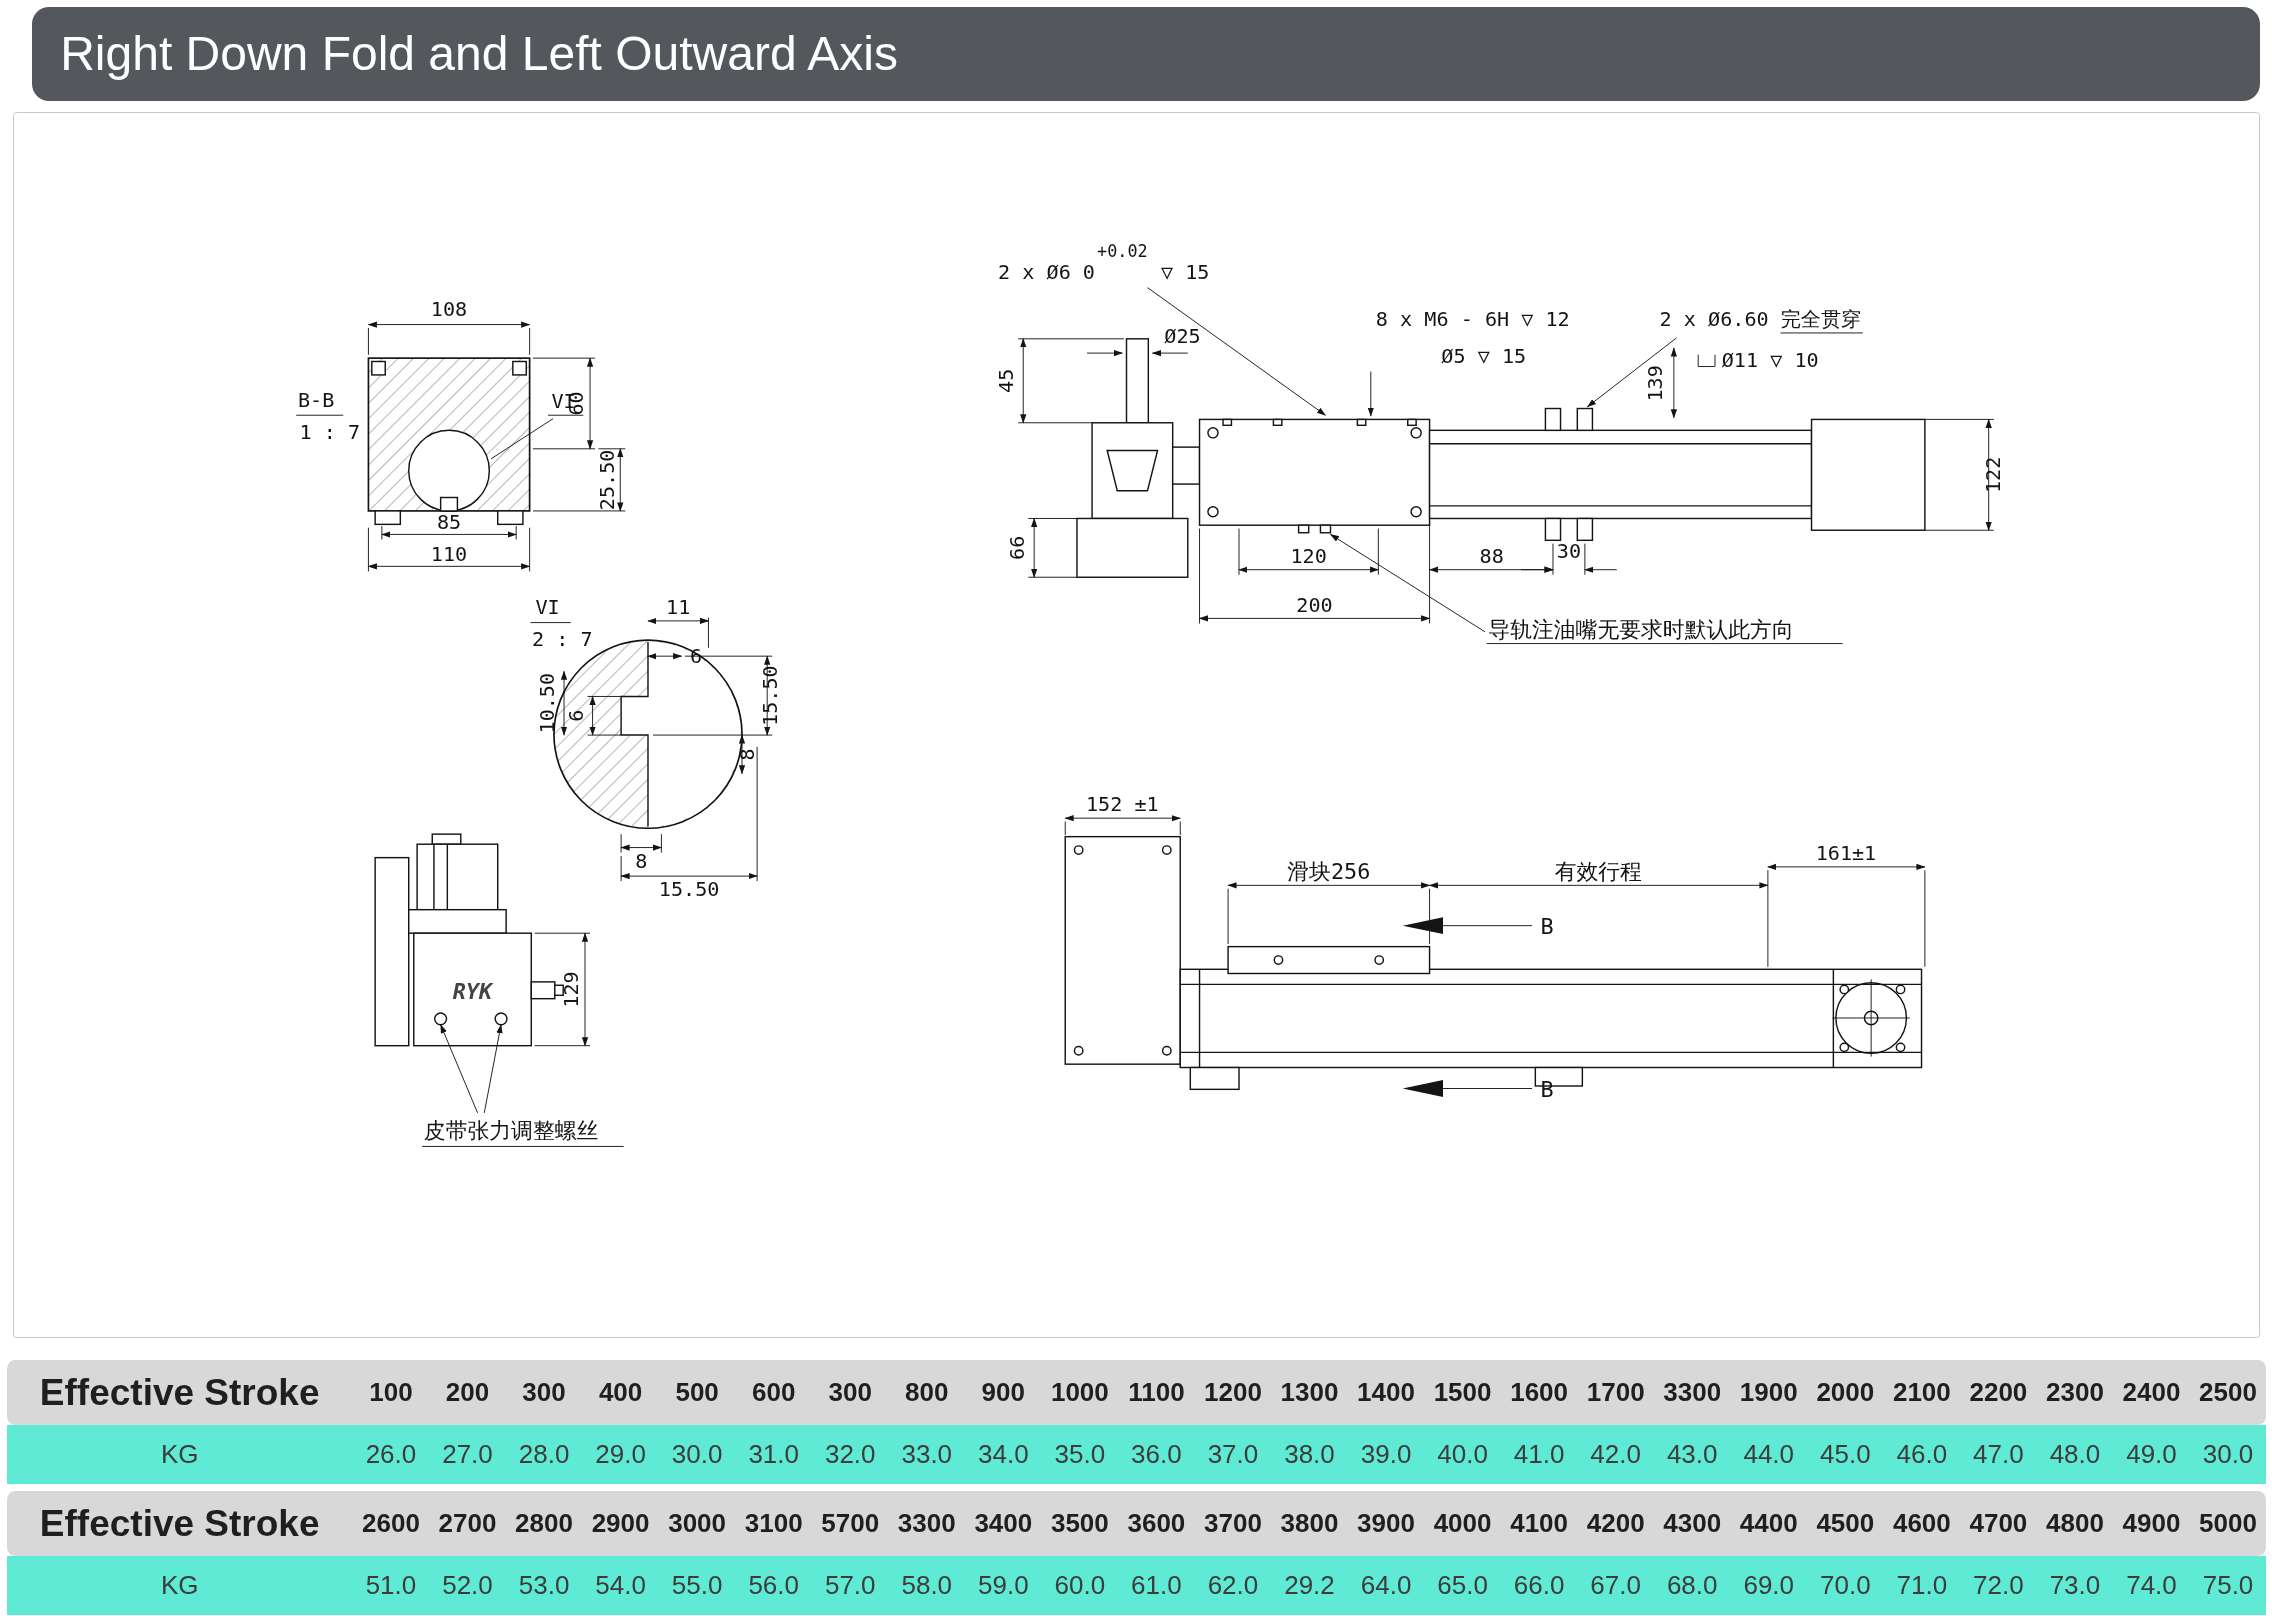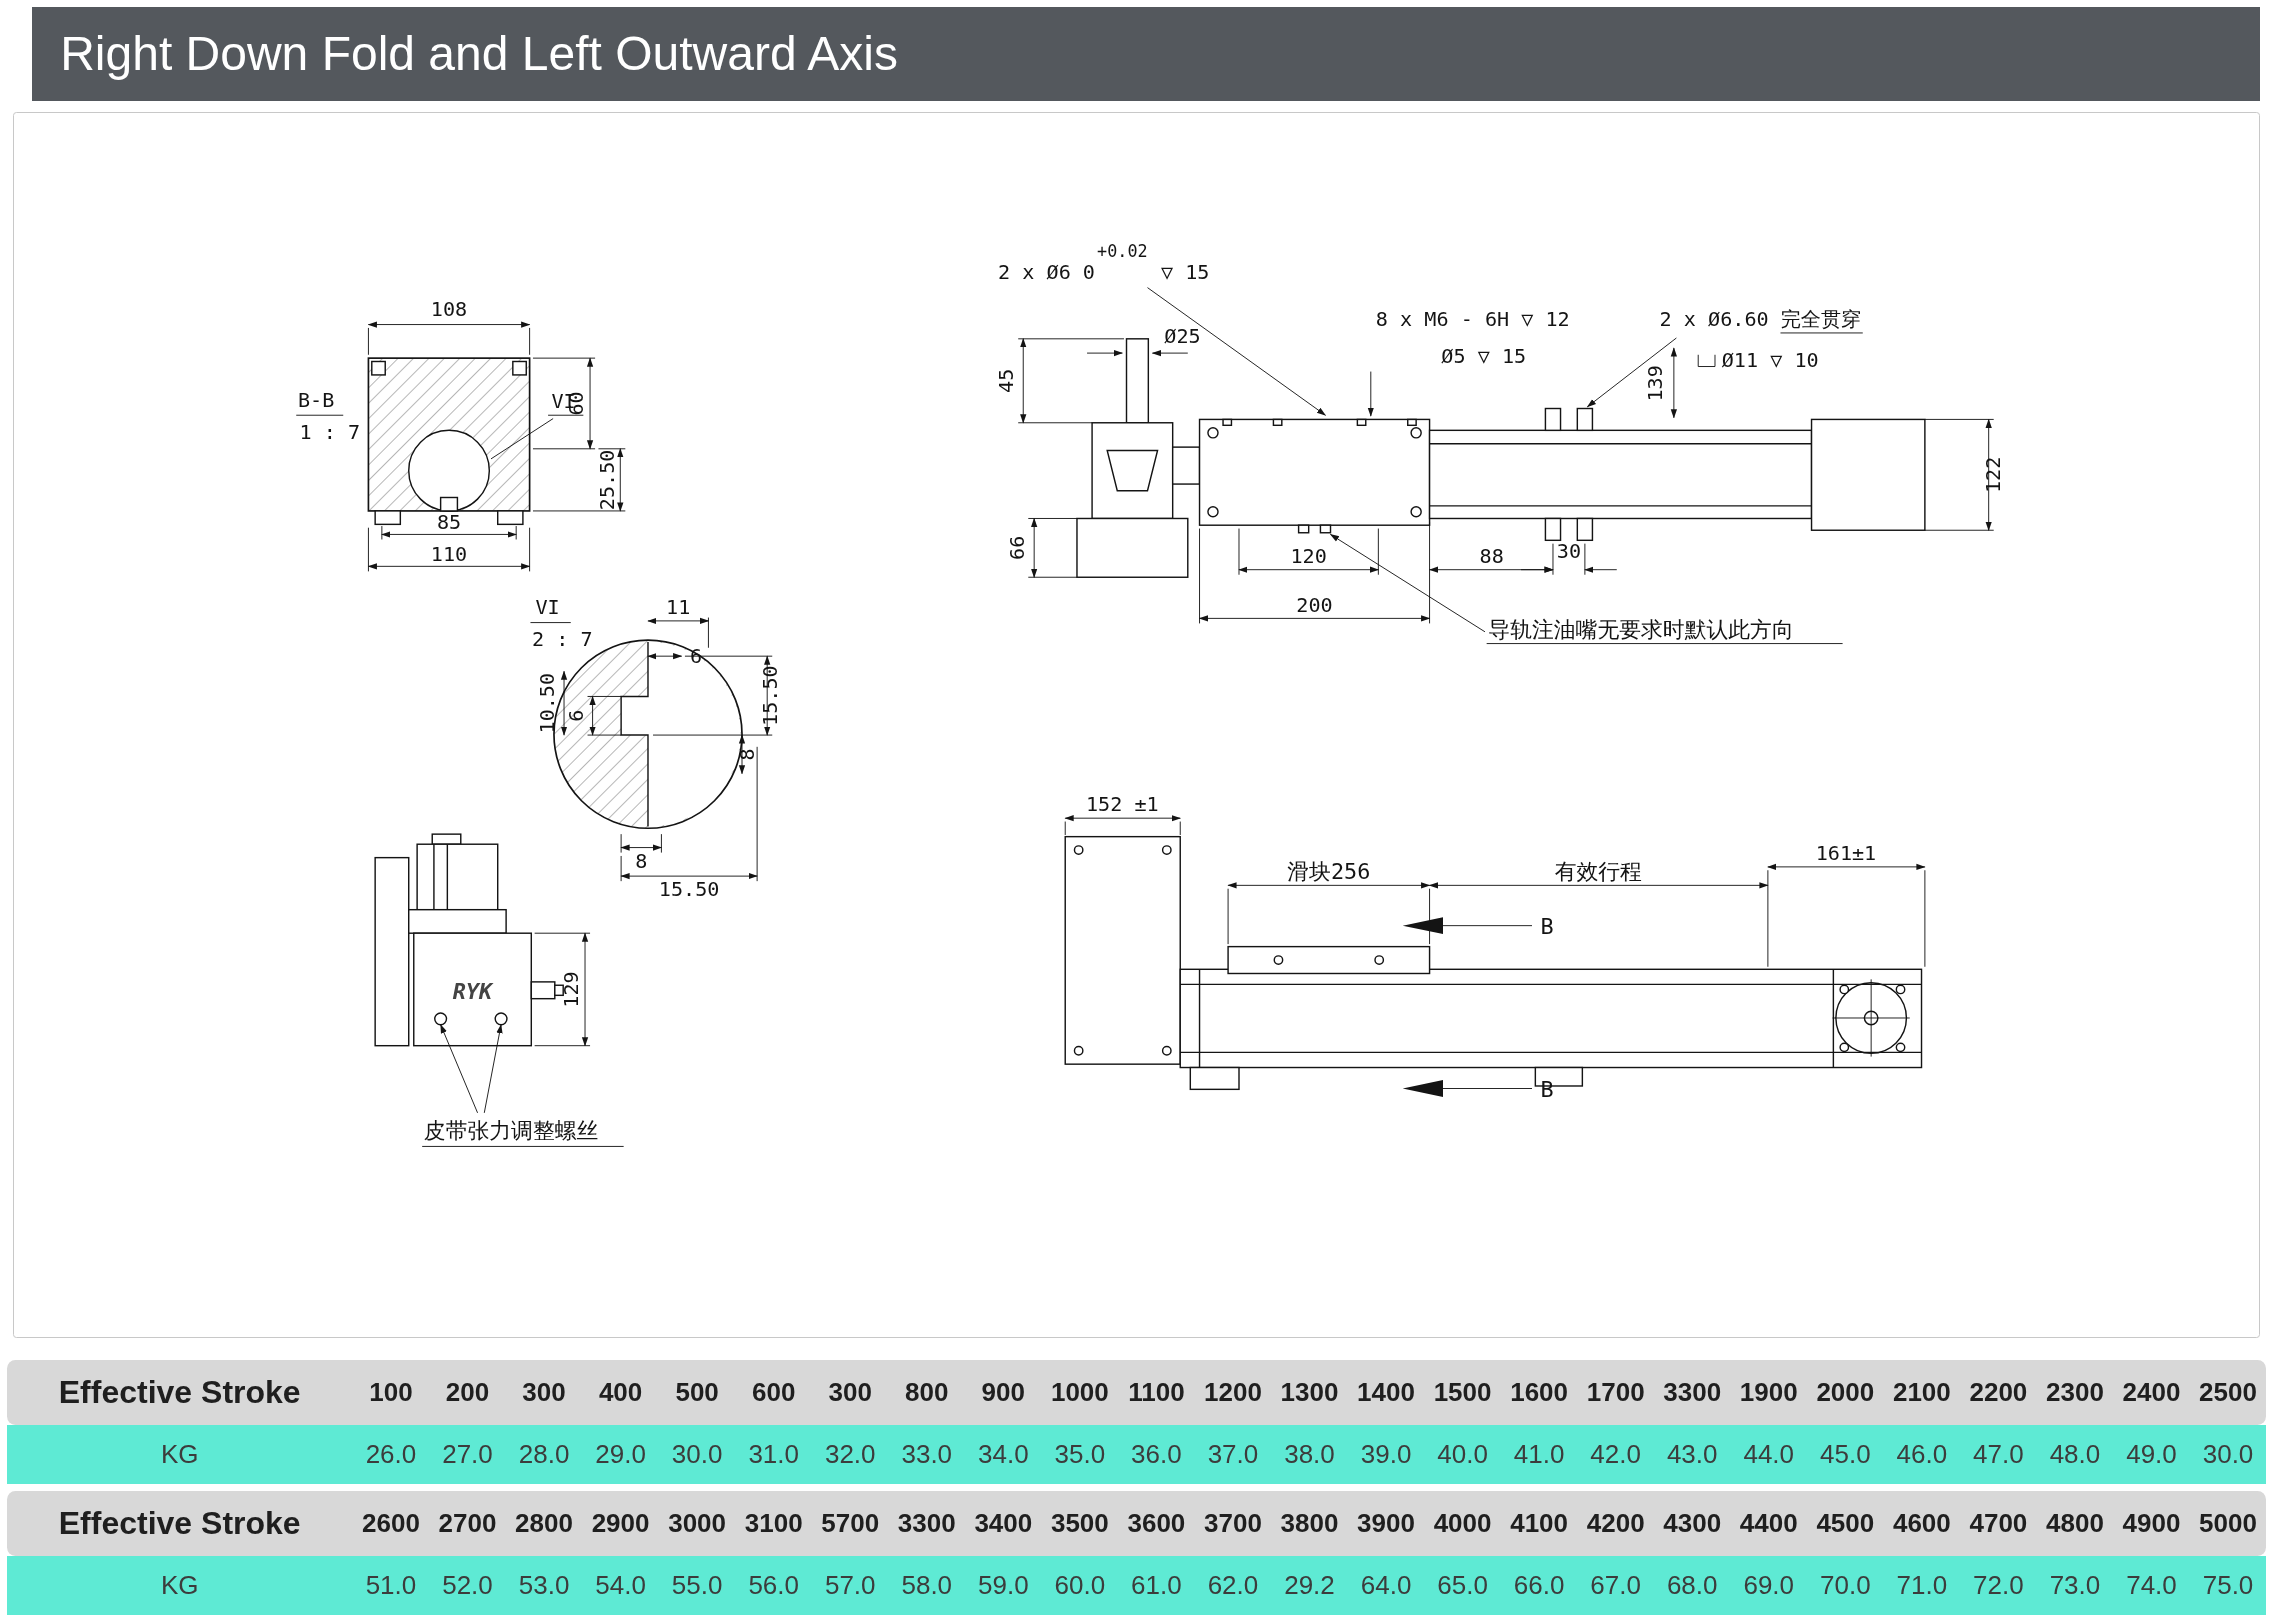--- a/index.html
+++ b/index.html
@@ -4,21 +4,21 @@
 <style>
   html,body{margin:0;padding:0;}
   body{
     width:2273px;height:1616px;background:#ffffff;
     font-family:"Liberation Sans",sans-serif;overflow:hidden;position:relative;
   }
   
   .header{display:flex;margin:6.7px 12.6px 0 25px;height:94px;}
   .badge{width:201px;background:#e0232b;color:#fff;font-size:42px;font-weight:bold;
          display:flex;align-items:center;justify-content:center;letter-spacing:0.8px;}
-  .titlebar{flex:1;background:#54585d;margin-left:6.7px;display:flex;align-items:center;}
+  .titlebar{flex:1;background:#54585d;margin-left:6.7px;display:flex;align-items:center;border-radius:17px;}
   .title{color:#ffffff;font-size:48px;font-weight:400;padding-left:28.5px;}
   
   .panel{margin:11.8px 12.6px 0 12.6px;border:0.8px solid #c8c8c8;border-radius:3.4px;height:1224px;background:#fff;}
   svg{display:block;}
   .ln{fill:none;stroke:#141414;stroke-width:1.7;}
   .fw{fill:#ffffff;stroke:#141414;stroke-width:1.7;}
   .fh{fill:url(#hatch);stroke:#141414;stroke-width:2;}
   .dim{fill:none;stroke:#141414;stroke-width:1.1;}
   .blk{fill:#141414;stroke:none;}
   text{font-family:"DejaVu Sans Mono",monospace;fill:#141414;}
@@ -26,21 +26,21 @@
   .dts{font-size:20px;}
   .dtc{font-size:26px;}
   .logo{font-size:26px;font-style:italic;font-weight:bold;fill:#444;}
   
   .tables{margin:22px 6.7px 0 6.7px;}
   .trow{display:flex;align-items:stretch;}
   .trow.gray{background:#d8d8d8;border-radius:8.4px;height:65px;}
   .trow.white{background:#5eead4;height:59px;}
   .tgap{height:6.7px;}
   .tlabel{width:346px;display:flex;align-items:center;justify-content:center;
-          font-weight:bold;font-size:32px;color:#1f1f1f;}
+          font-weight:bold;font-size:37px;color:#1f1f1f;}
   .trow.white .tlabel{font-weight:400;font-size:26px;color:#3c3c3c;}
   .tcells{flex:1;display:grid;grid-template-columns:repeat(25,1fr);}
   .tcells > div{display:flex;align-items:center;justify-content:center;
                 font-size:26px;font-weight:bold;color:#1f1f1f;}
   .trow.white .tcells > div{font-weight:400;color:#3c3c3c;}
 </style>
 </head>
 <body>
 
 <div class="header">

